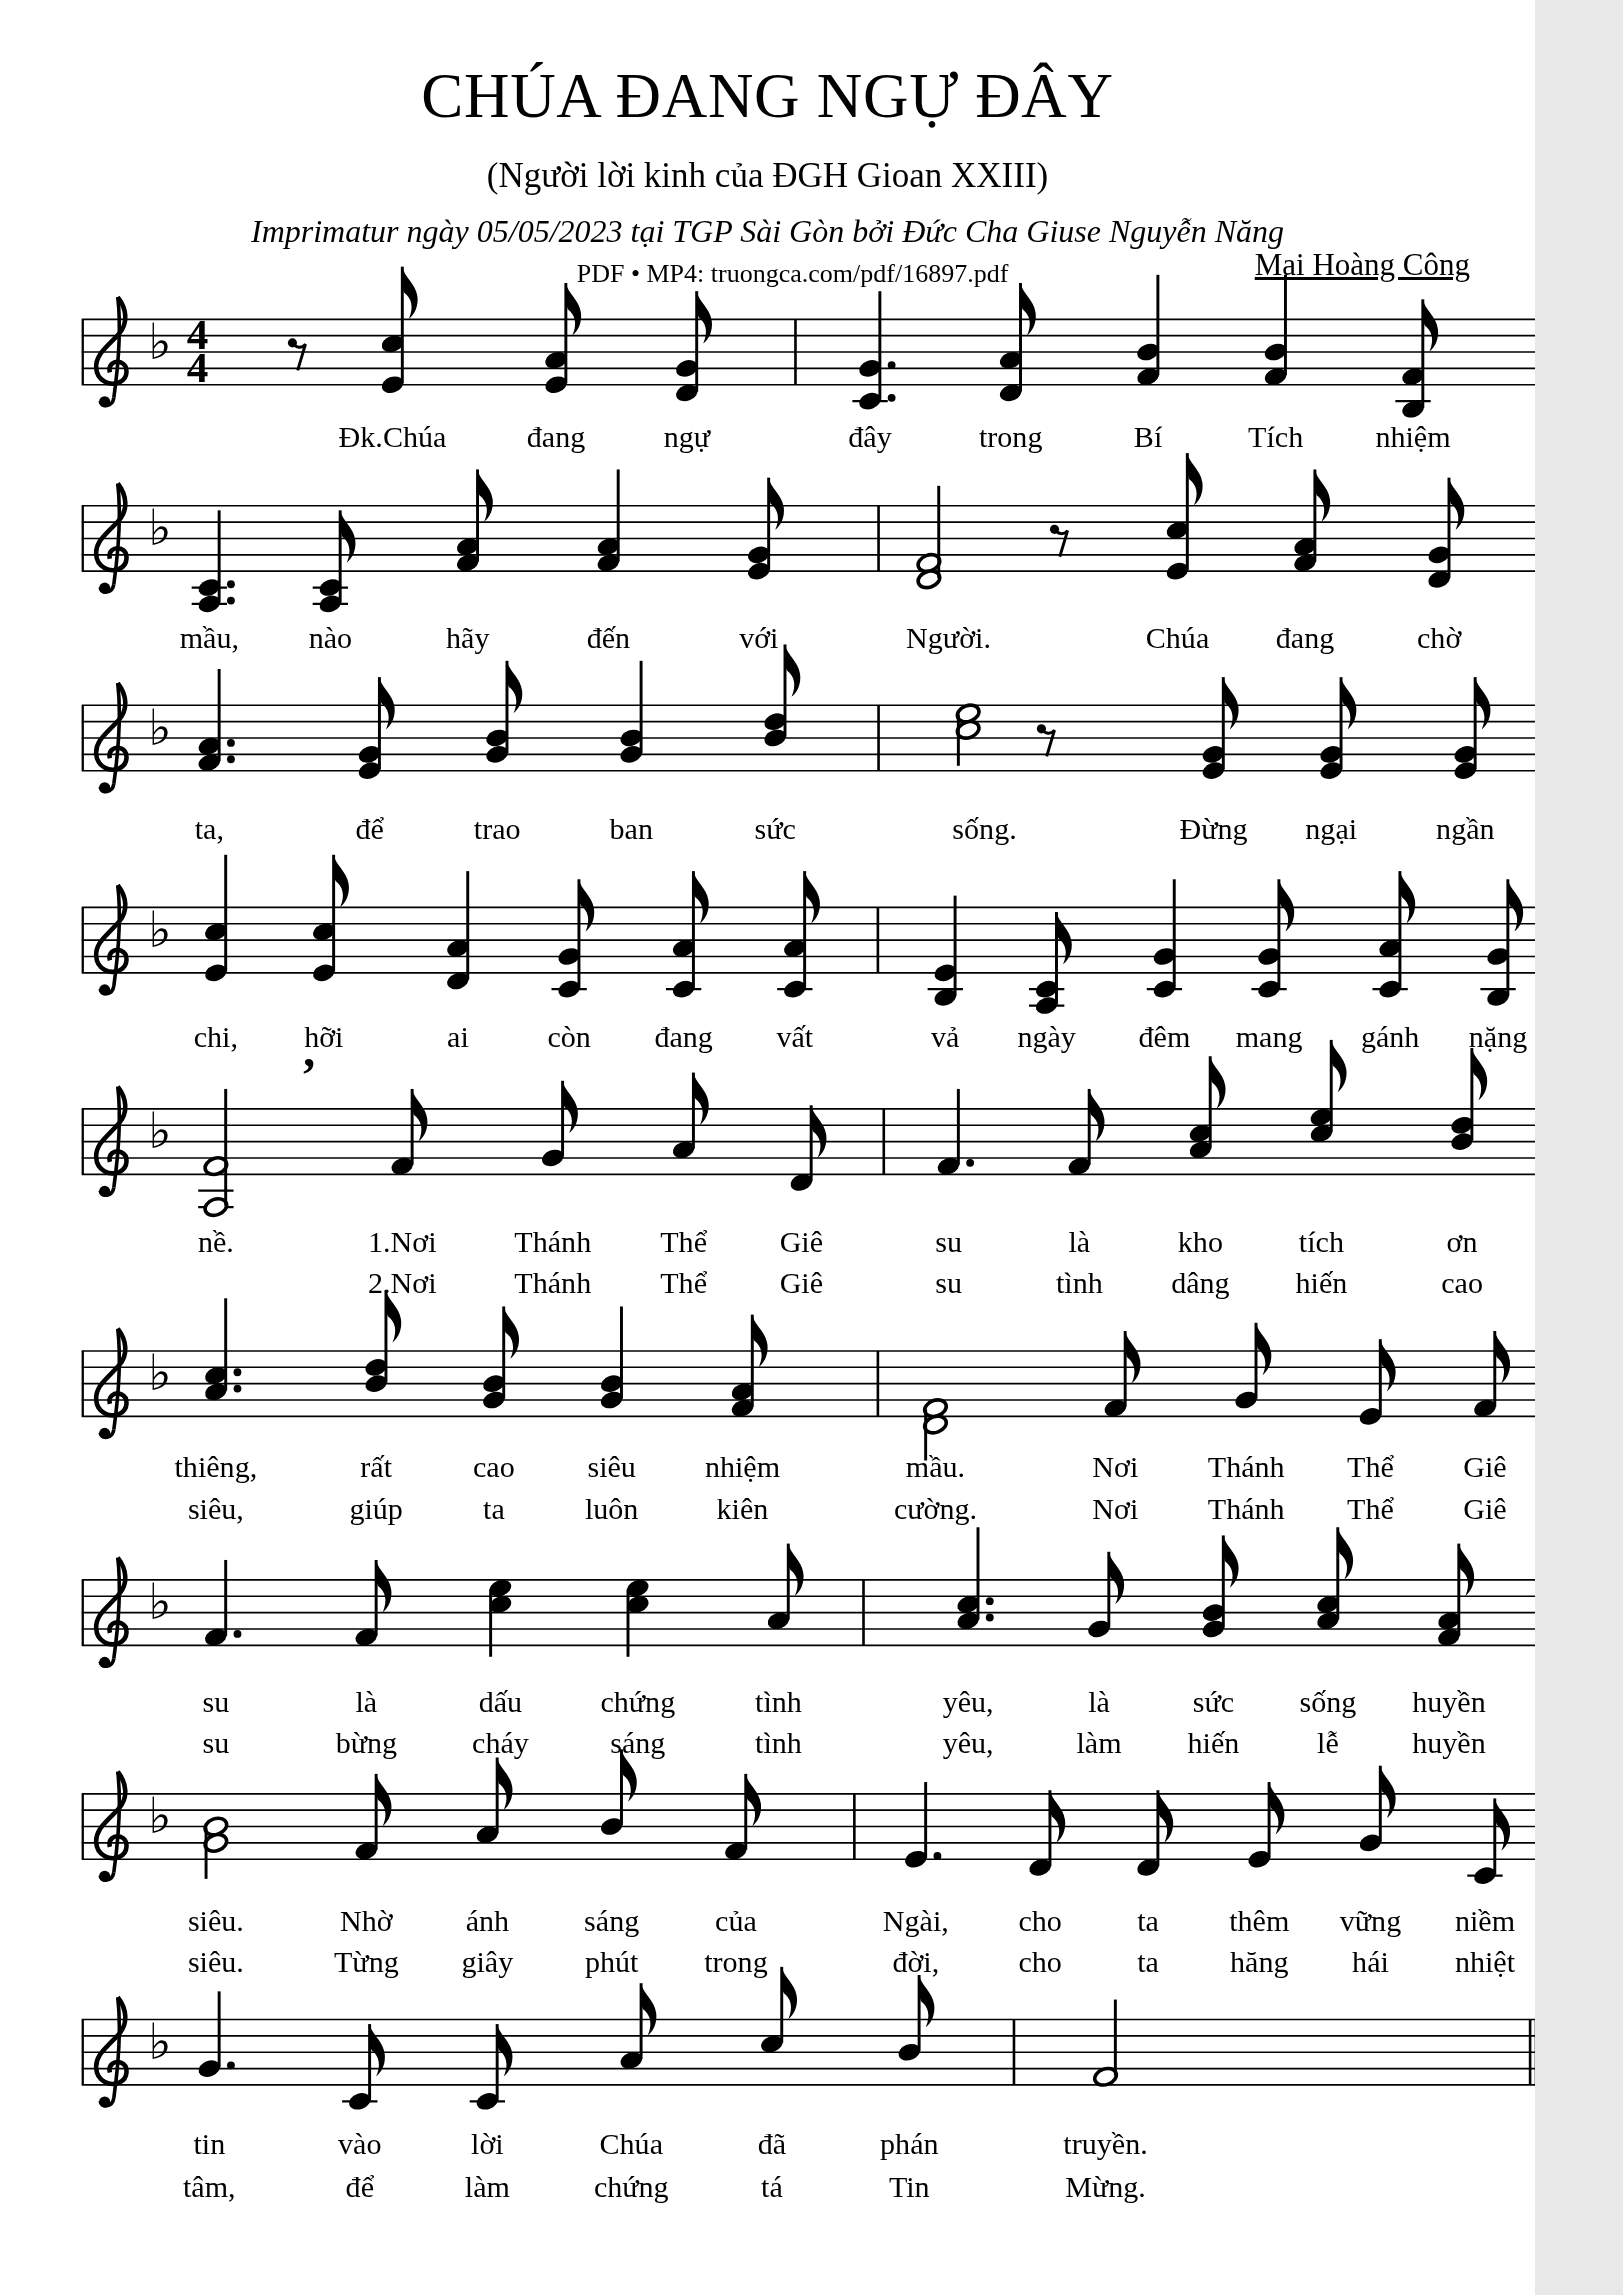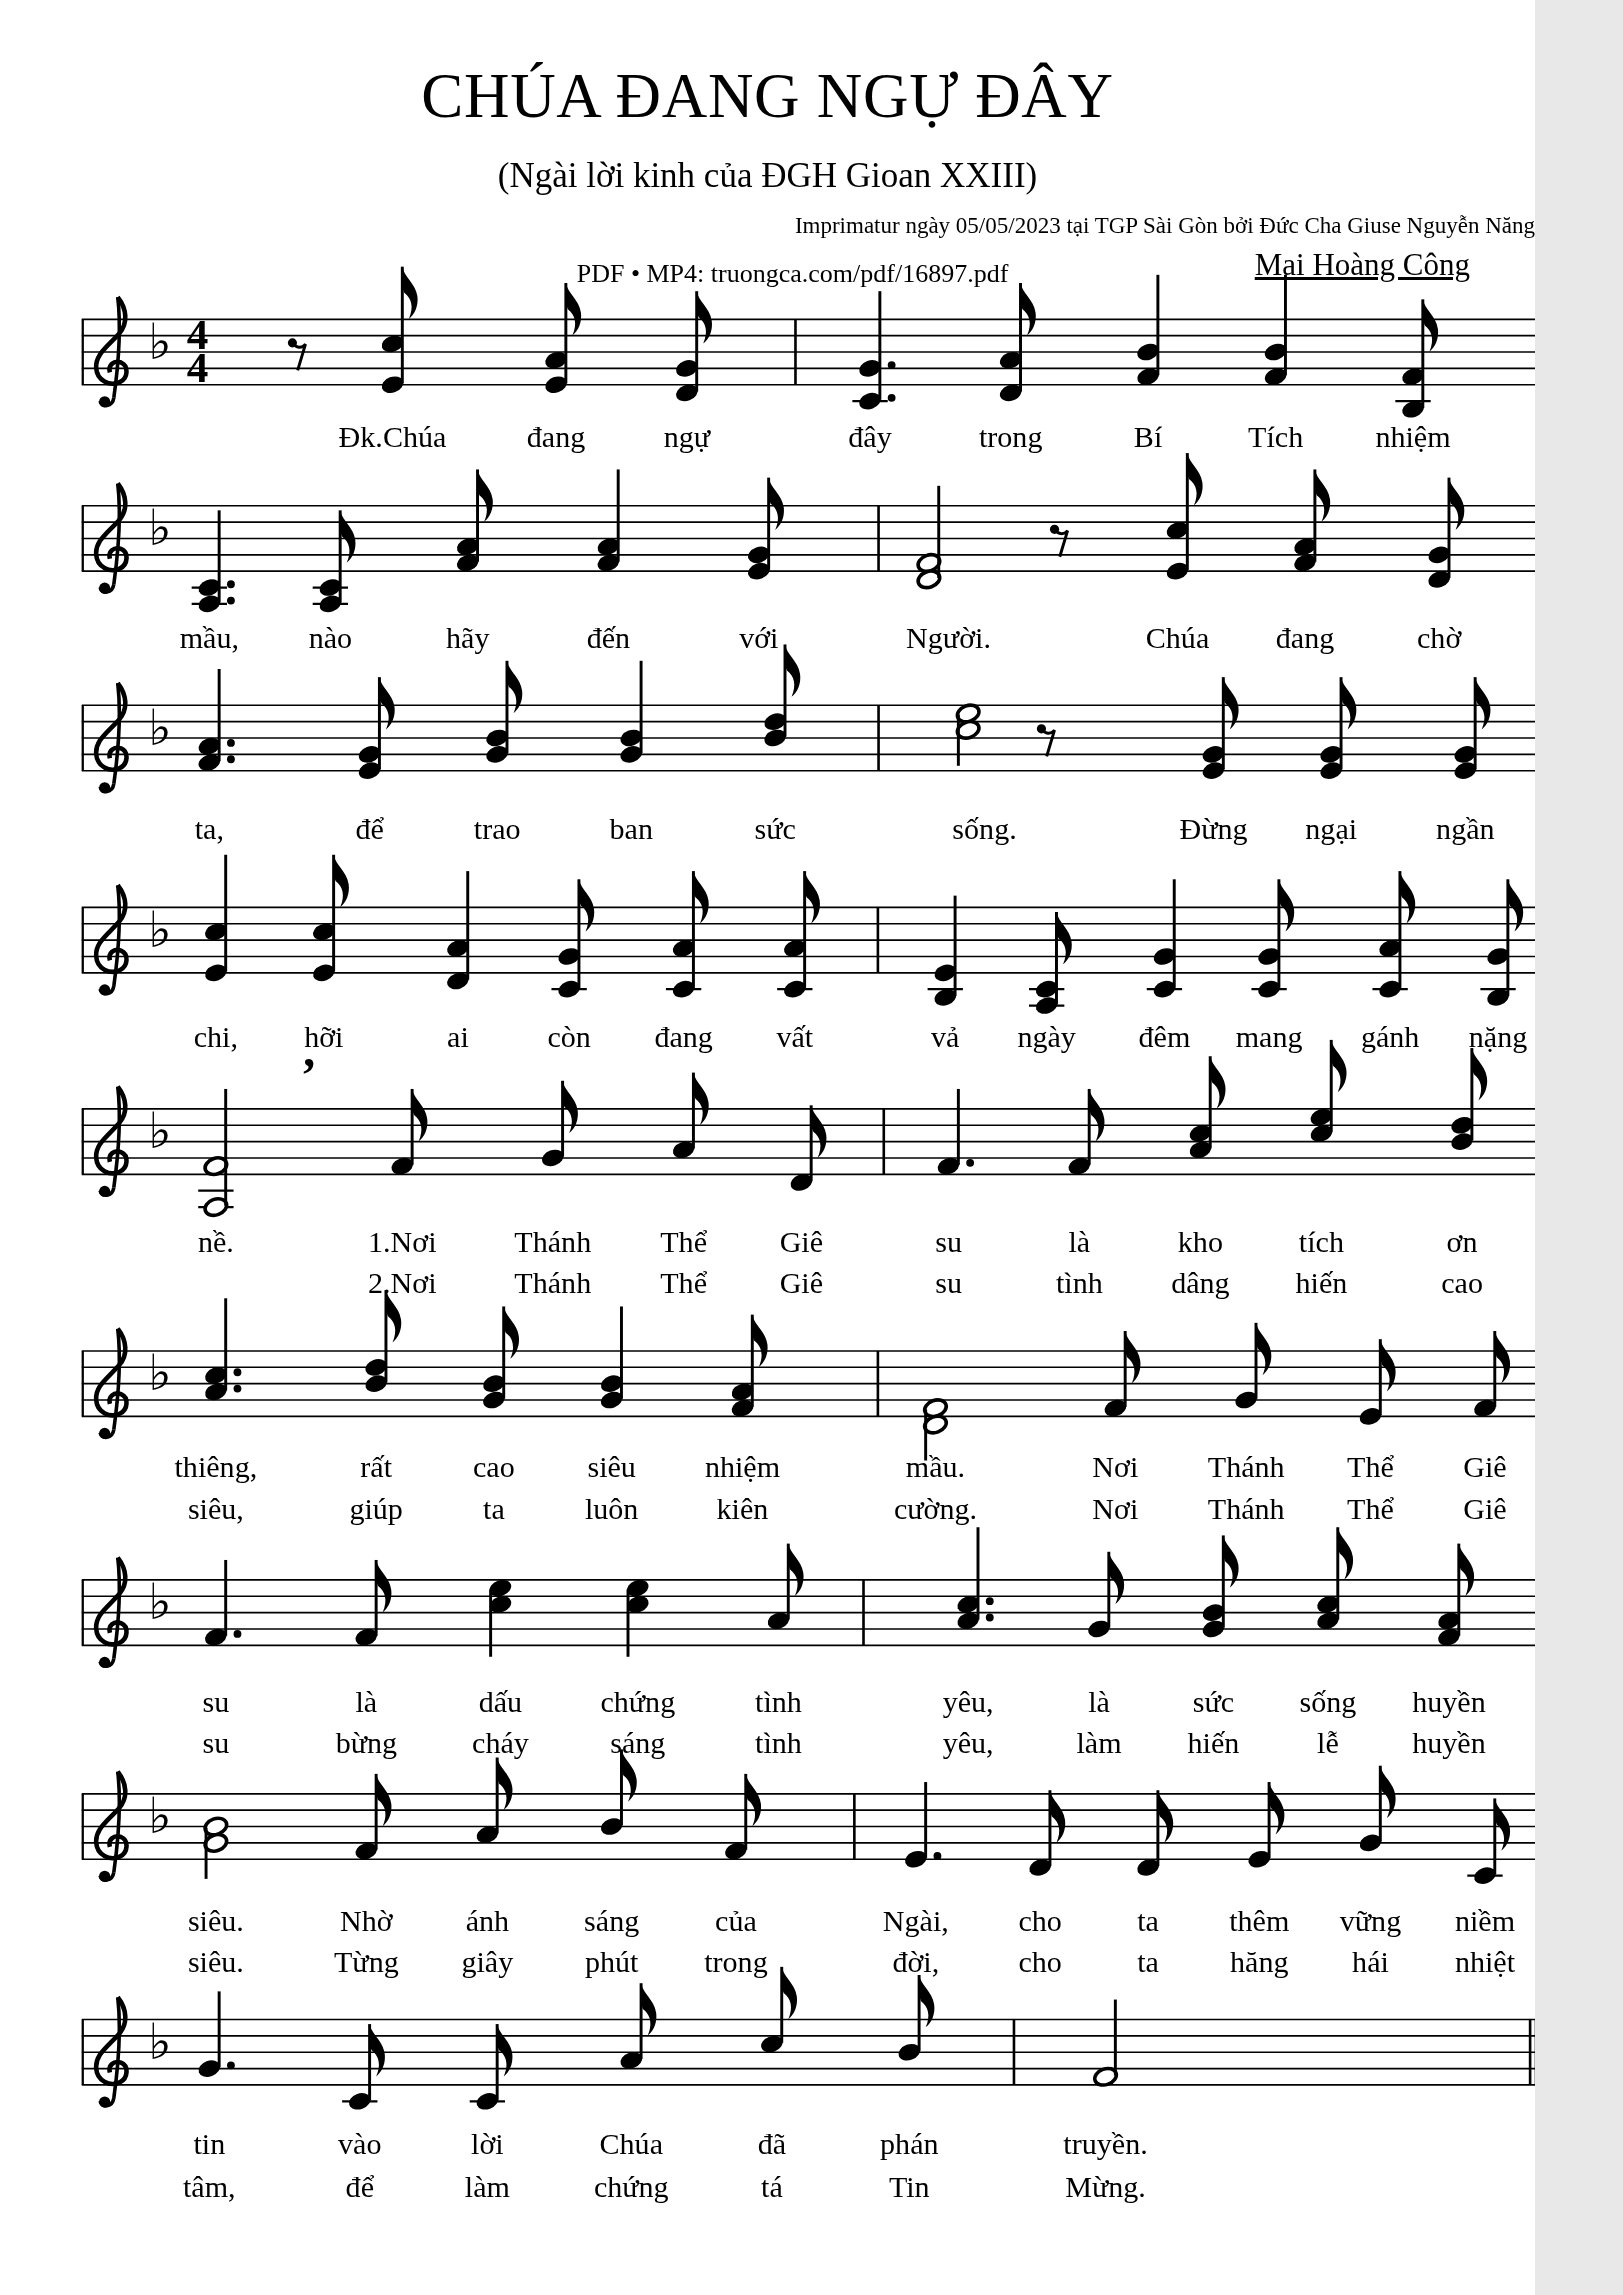--- a/index.html
+++ b/index.html
@@ -7,31 +7,31 @@
     position:relative;
     width:1535px;height:2295px;
     background:#ffffff;
     font-family:"Liberation Serif", serif;
     color:#000;
     overflow:hidden;
   }
   .hdr{position:absolute;left:0;width:100%;text-align:center;white-space:nowrap;}
   .title{top:60px;font-size:63px;letter-spacing:0.7px;}
   .subtitle{top:156px;font-size:35px;}
-  .imprimatur{top:213px;font-size:23px;text-align:right;}
+  .imprimatur{top:213px;font-size:32px;font-style:italic;}
   .links{top:259px;font-size:26px;padding-left:25px;}
   .author{position:absolute;top:247px;right:65px;font-size:31px;white-space:nowrap;text-decoration:underline;}
   svg{position:absolute;left:0;top:0;}
 </style>
 </head>
 <body>
 
 <div class="page">
   <div class="hdr title">CHÚA ĐANG NGỰ ĐÂY</div>
-  <div class="hdr subtitle">(Ngài lời kinh của ĐGH Gioan XXIII)</div>
+  <div class="hdr subtitle">(Người lời kinh của ĐGH Gioan XXIII)</div>
   <div class="hdr imprimatur">Imprimatur ngày 05/05/2023 tại TGP Sài Gòn bởi Đức Cha Giuse Nguyễn Năng</div>
   <div class="hdr links">PDF • MP4: truongca.com/pdf/16897.pdf</div>
   <div class="author">Mai Hoàng Công</div>
   <svg id="score-svg" width="1623" height="2295" viewBox="0 0 2481 3508">
       <g>
         <line x1="125" y1="488" x2="2356" y2="488" stroke="#000000" stroke-width="2.5"></line>
         <line x1="125" y1="513" x2="2356" y2="513" stroke="#000000" stroke-width="2.5"></line>
         <line x1="125" y1="538" x2="2356" y2="538" stroke="#000000" stroke-width="2.5"></line>
         <line x1="125" y1="563" x2="2356" y2="563" stroke="#000000" stroke-width="2.5"></line>
         <line x1="125" y1="588" x2="2356" y2="588" stroke="#000000" stroke-width="2.5"></line>

